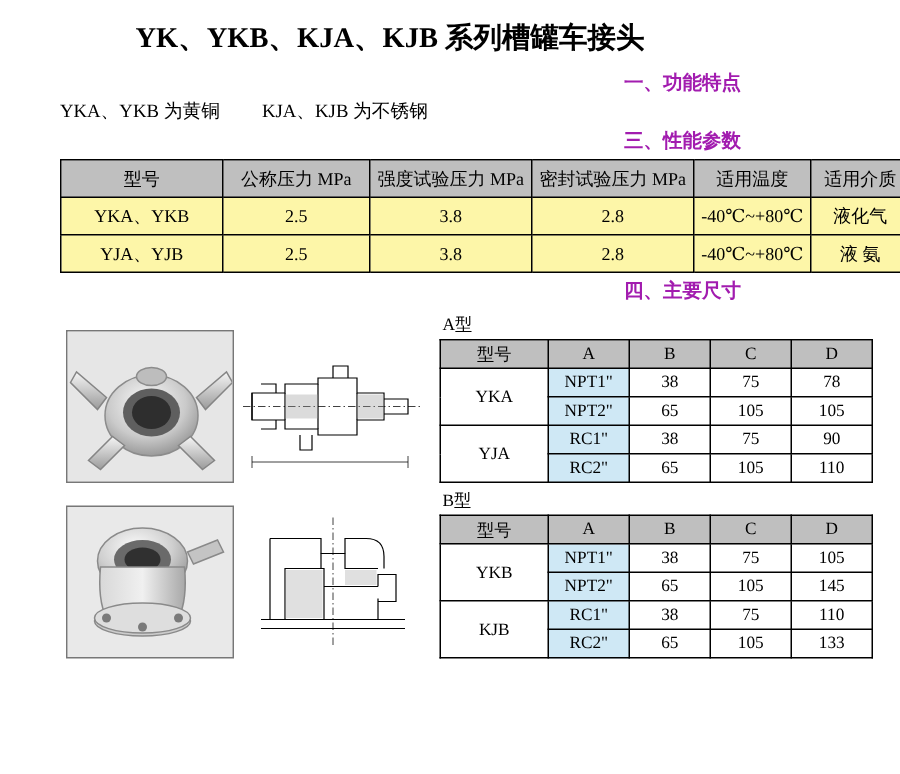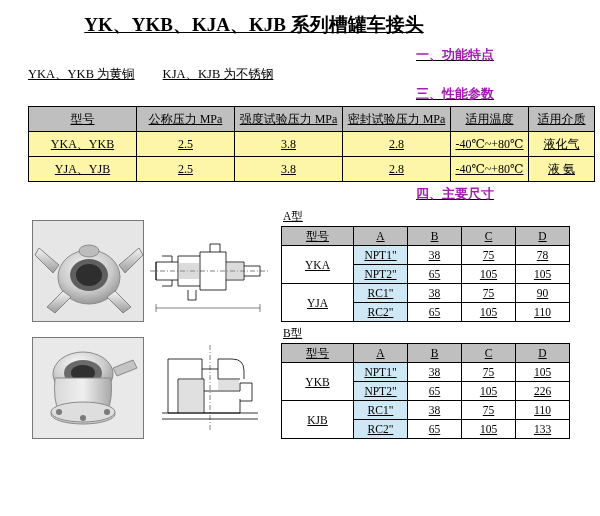--- a/index.html
+++ b/index.html
@@ -13,22 +13,21 @@
     font-family: "Liberation Serif", "DejaVu Serif", serif;
     color: #000000;
     overflow: hidden;
     position: relative;
   }
   .page {
     width: 504px;
     height: 516px;
     position: relative;
     box-sizing: border-box;
-    padding: 8px 10px 0 14px;
-    text-decoration: underline;
+    padding: 8px 10px 0 26px;
   }
   .title {
     text-align: center;
     font-size: 19px;
     font-weight: bold;
     letter-spacing: 0px;
     margin: 4px 0 8px 0;
     font-family: "Liberation Serif", "DejaVu Serif", serif;
   }
   .sec-head {
@@ -399,21 +398,21 @@
               <td class="model" rowspan="2">YKB</td>
               <td class="cell-a">NPT1"</td>
               <td class="cell-plain">38</td>
               <td class="cell-plain">75</td>
               <td class="cell-plain">105</td>
             </tr>
             <tr>
               <td class="cell-a">NPT2"</td>
               <td class="cell-plain">65</td>
               <td class="cell-plain">105</td>
-              <td class="cell-plain">226</td>
+              <td class="cell-plain">145</td>
             </tr>
             <tr>
               <td class="model" rowspan="2">KJB</td>
               <td class="cell-a">RC1"</td>
               <td class="cell-plain">38</td>
               <td class="cell-plain">75</td>
               <td class="cell-plain">110</td>
             </tr>
             <tr>
               <td class="cell-a">RC2"</td>

